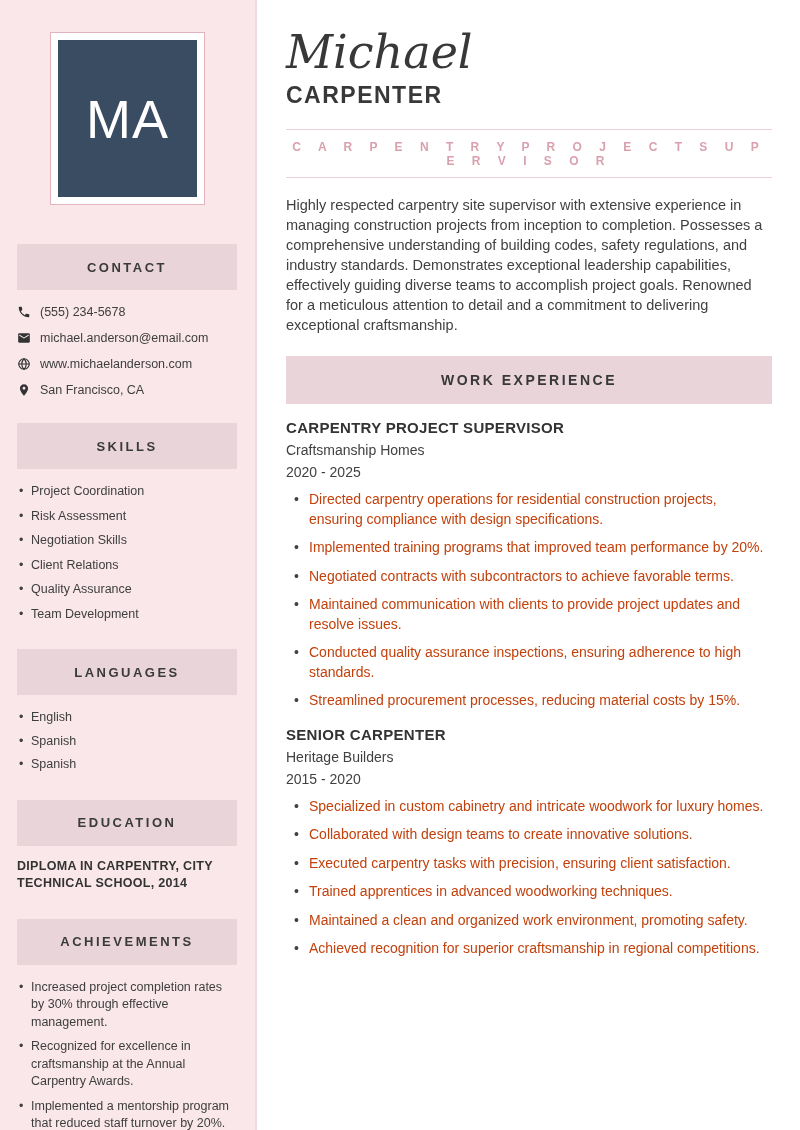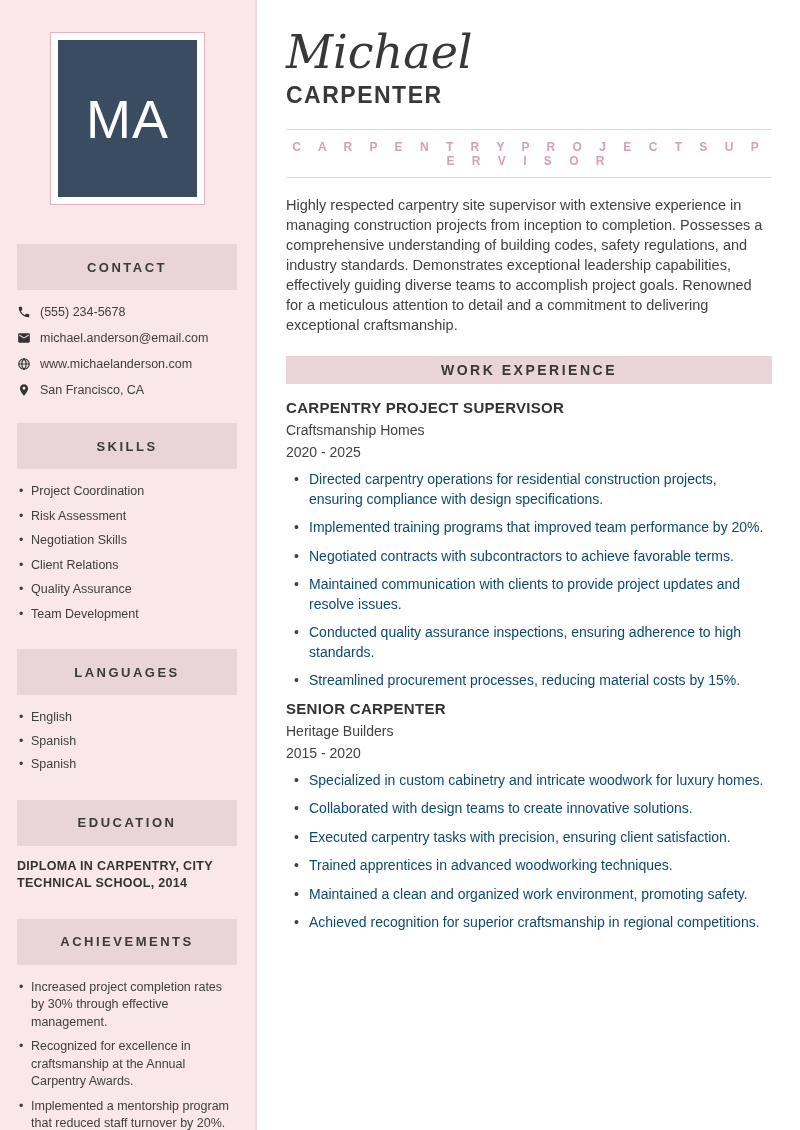--- a/index.html
+++ b/index.html
@@ -145,21 +145,21 @@
   .summary {
     margin-top: 17px;
     font-size: 14.5px;
     line-height: 20px;
     color: #414141;
   }
 
   .section-banner {
     margin-top: 21px;
     background: #e9d4da;
-    height: 28px;
+    height: 48px;
     display: flex;
     align-items: center;
     justify-content: center;
     font-size: 14px;
     font-weight: bold;
     letter-spacing: 2.5px;
     color: #383838;
   }
 
   .job { margin-top: 15px; }
@@ -180,21 +180,21 @@
     margin-top: 6px;
   }
 
   .main-list { margin: 10px 0 0 6px; list-style: none; }
   .main-list li {
     position: relative;
     padding-left: 17px;
     font-size: 14px;
     line-height: 19.5px;
     margin-bottom: 9px;
-    color: #0c4a6e;
+    color: #c2410c;
   }
   .main-list li::before {
     content: "•";
     position: absolute;
     left: 2px; top: 0;
     color: #414141;
   }
 </style>
 </head>
 <body>
@@ -314,21 +314,21 @@
           <li><span>Negotiated contracts with subcontractors to achieve favorable terms.</span></li>
 
           <li><span>Maintained communication with clients to provide project updates and resolve issues.</span></li>
 
           <li><span>Conducted quality assurance inspections, ensuring adherence to high standards.</span></li>
 
           <li><span>Streamlined procurement processes, reducing material costs by 15%.</span></li>
         </ul>
     </section>
 
-    <section class="job" style="margin-top:9px;">
+    <section class="job" style="margin-top:15px;">
       <div class="job-title">SENIOR CARPENTER</div>
       <div class="job-company">Heritage Builders</div>
       <div class="job-dates">2015 - 2020</div>
       <ul class="main-list">
 
           <li><span>Specialized in custom cabinetry and intricate woodwork for luxury homes.</span></li>
 
           <li><span>Collaborated with design teams to create innovative solutions.</span></li>
 
           <li><span>Executed carpentry tasks with precision, ensuring client satisfaction.</span></li>

